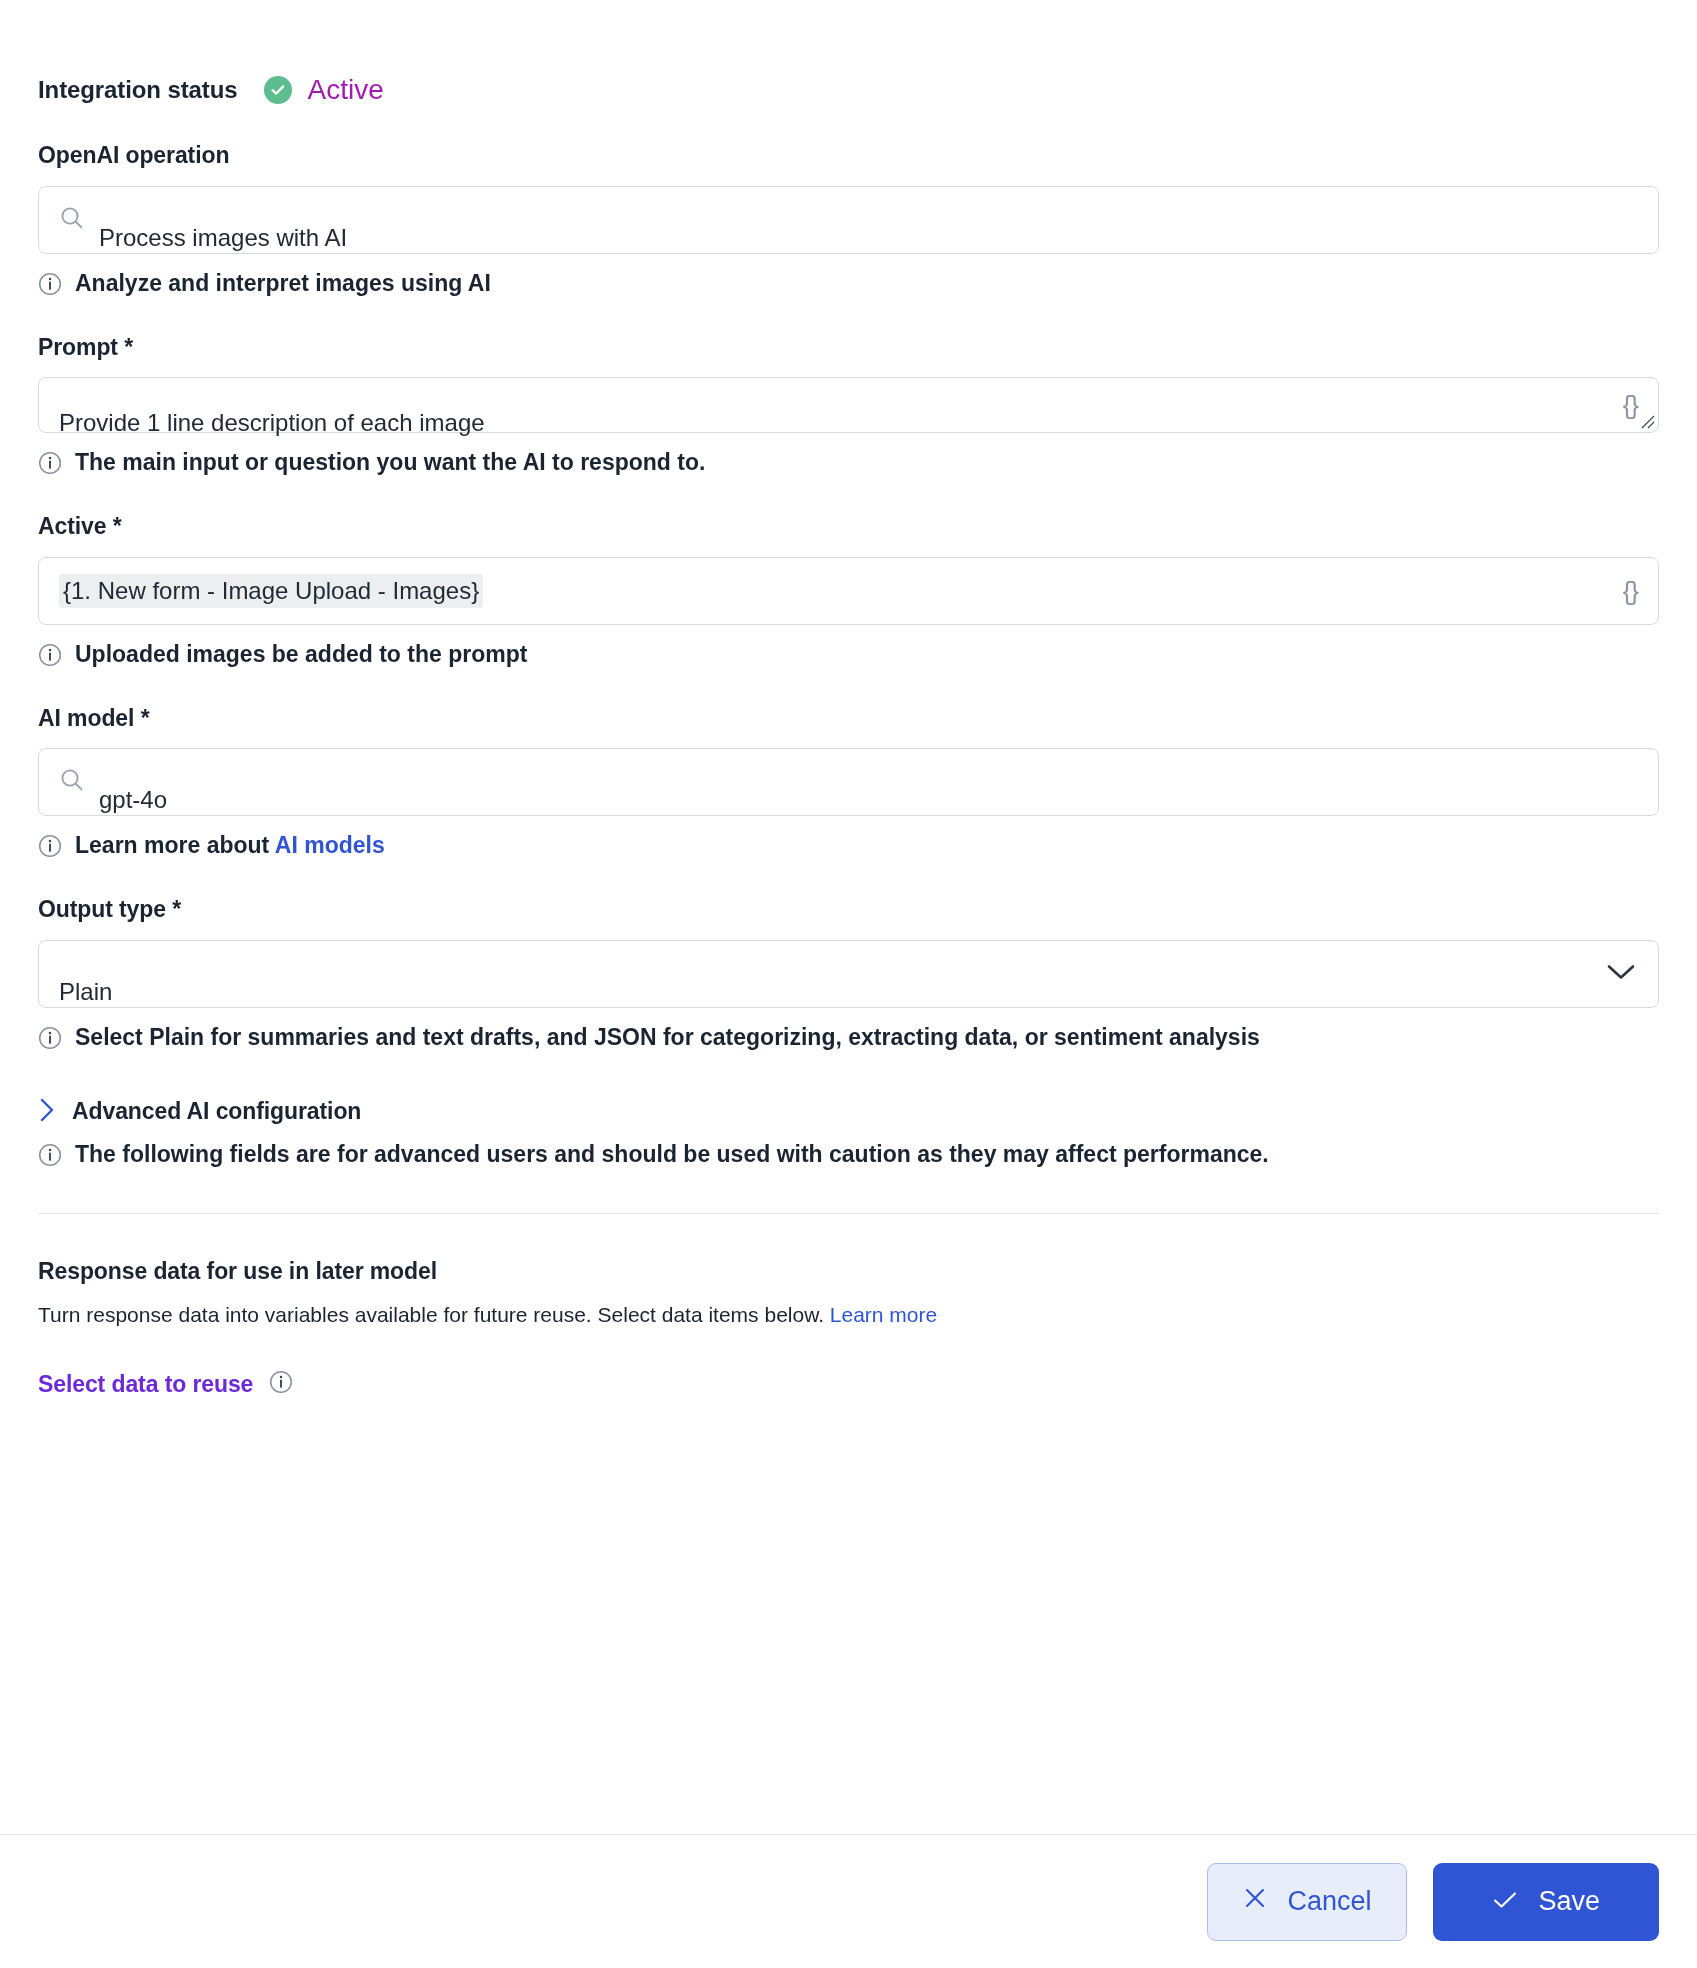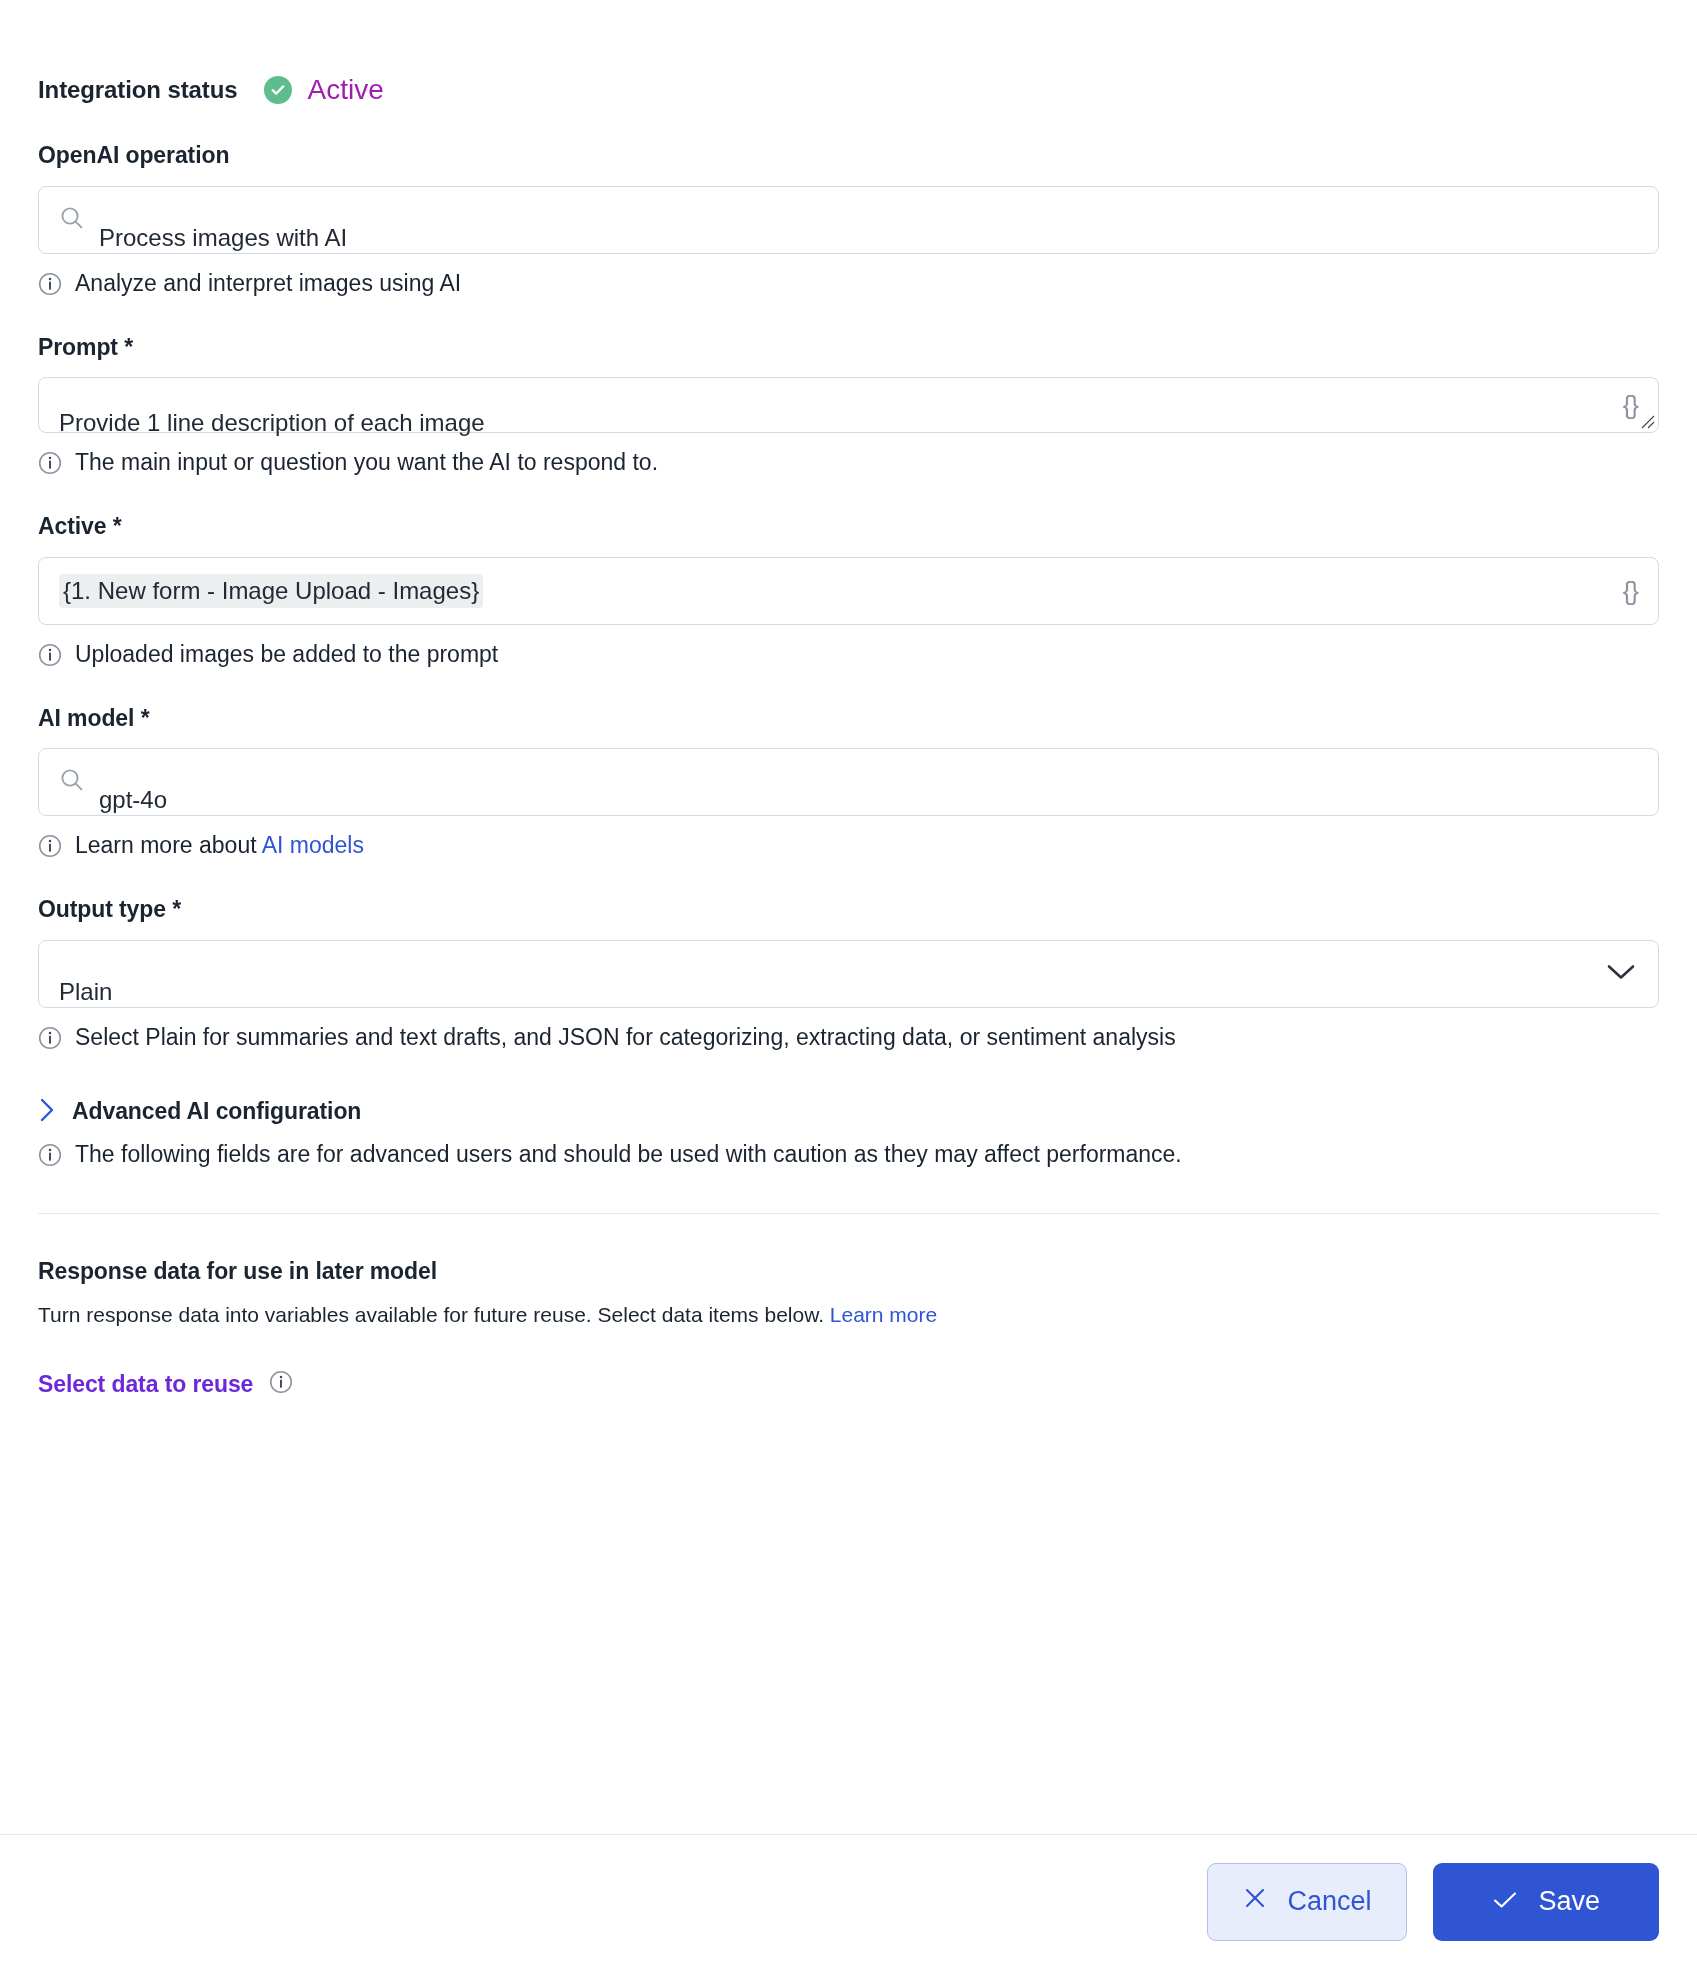--- a/index.html
+++ b/index.html
@@ -152,21 +152,21 @@
   .hint {
     display: flex;
     align-items: flex-start;
     margin-top: 15px;
   }
   .info-icon { flex: none; margin-top: 3px; margin-right: 13px; display: block; }
   .hint-text {
     font-size: 23px;
     color: #1b2431;
     line-height: 1.25;
-    font-weight: 400;
+    font-weight: 700;
   }
   .hint-text a, .link {
     color: #2f55d4;
     text-decoration: none;
     cursor: pointer;
   }
 
   
   .advanced {
     margin-top: 42px;

